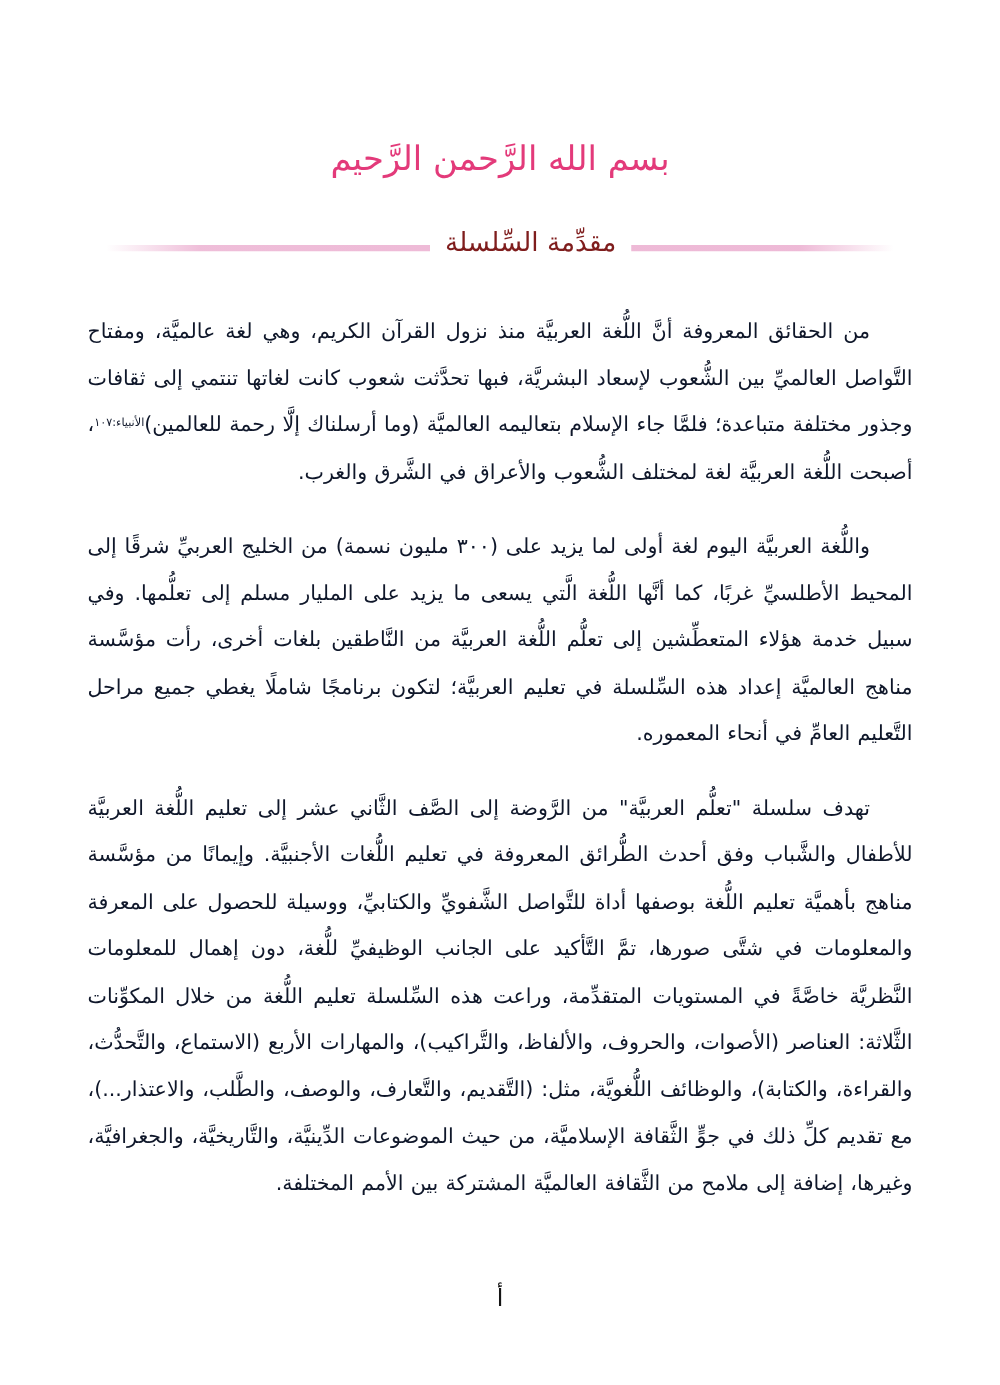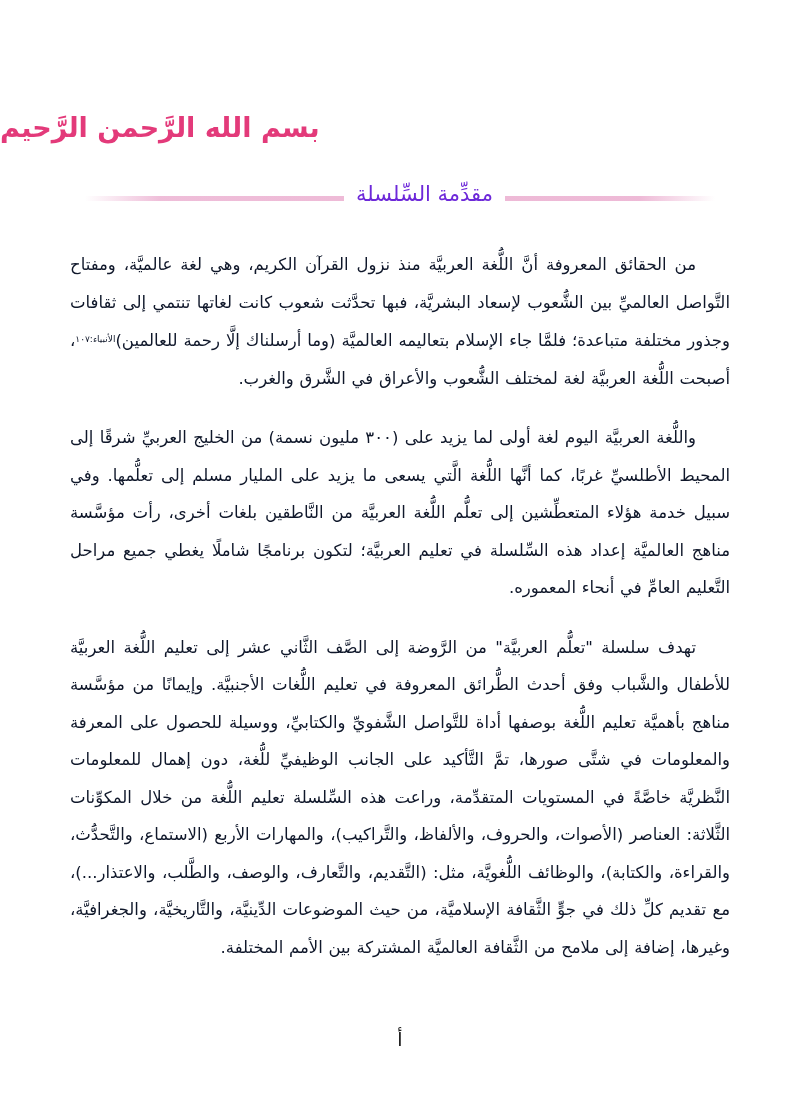--- a/index.html
+++ b/index.html
@@ -18,24 +18,24 @@
     overflow: hidden;
     box-sizing: border-box;
   }
 
   
   .basmala {
     position: absolute;
     top: 112px;
     left: 0;
     width: 800px;
-    text-align: left;
+    text-align: center;
     color: #e33a7a;
     font-size: 27px;
-    font-weight: bold;
+    font-weight: normal;
     direction: rtl;
     letter-spacing: 0px;
     line-height: 1.2;
   }
 
   
   .title-band {
     position: absolute;
     top: 180px;
     left: 0;
@@ -55,21 +55,21 @@
         rgba(236, 178, 210, 0.9) 50%,
         rgba(236, 178, 210, 0.9) 88%,
         rgba(240, 200, 222, 0) 100%);
   }
   .title-text {
     position: absolute;
     top: 0;
     right: 295px;
     padding: 0 12px;
     background: #ffffff;
-    color: #6d28d9;
+    color: #7f1d1d;
     font-size: 21px;
     direction: rtl;
     white-space: nowrap;
     line-height: 1.35;
   }
 
   
   .content {
     position: absolute;
     top: 246px;

